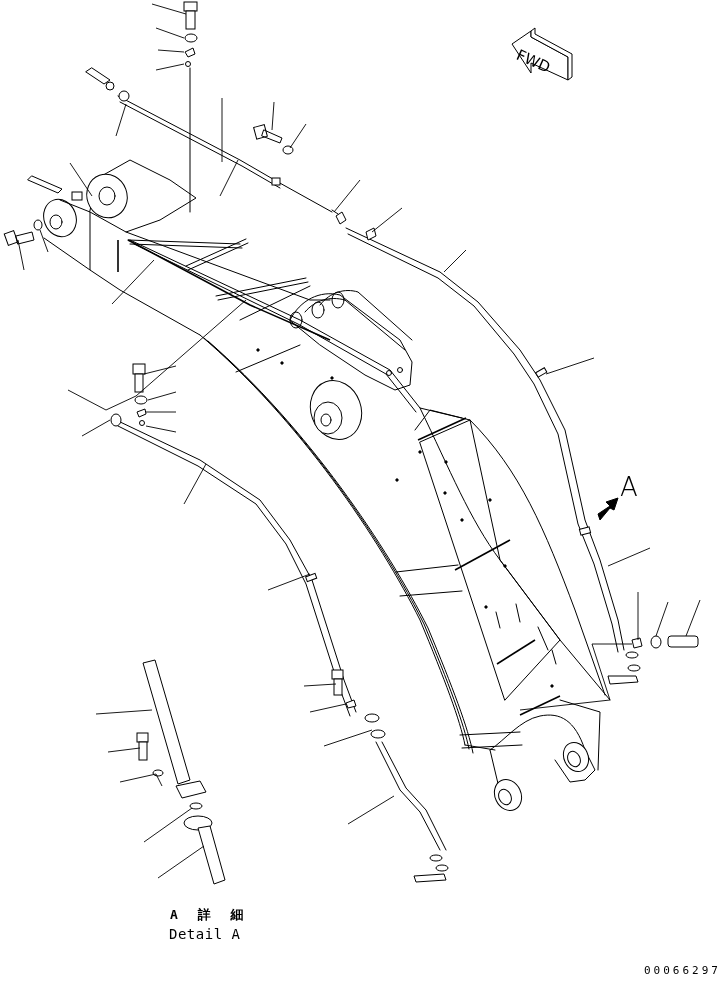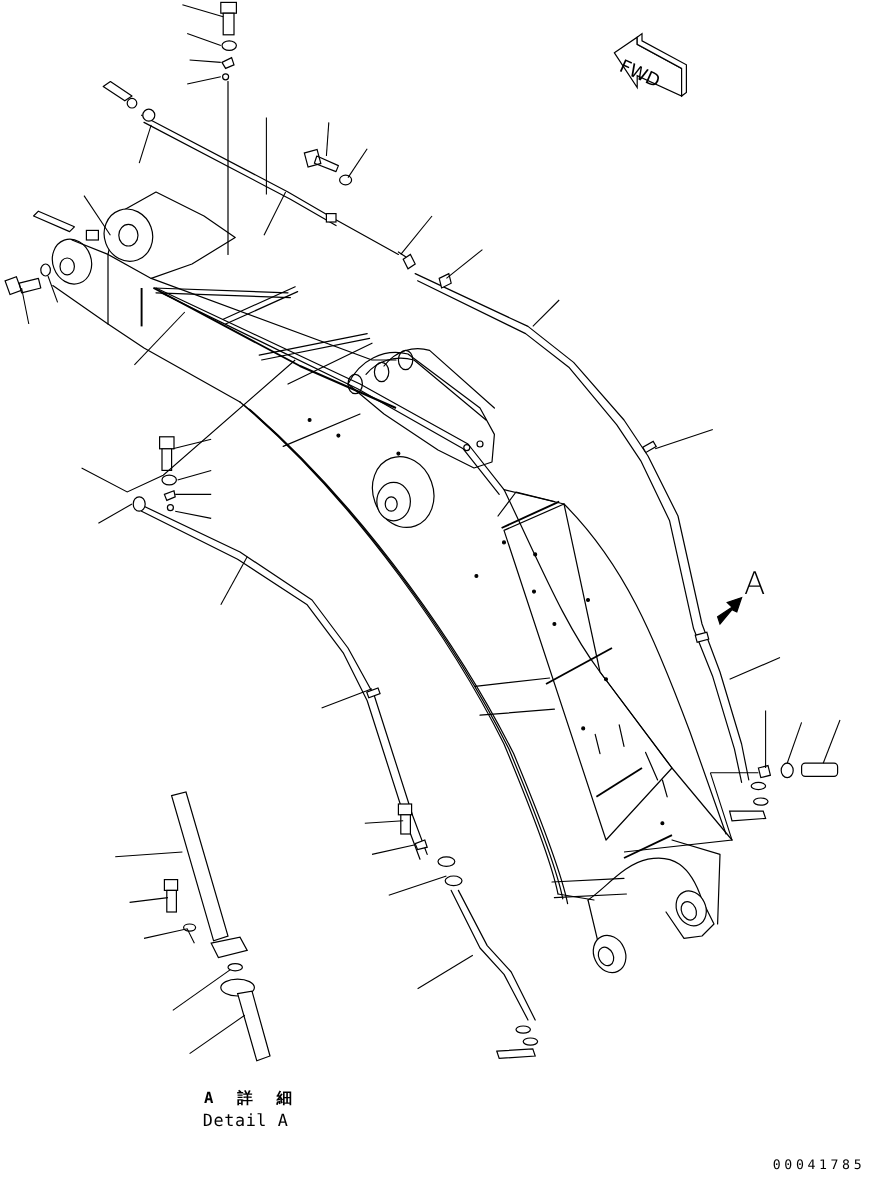--- a/index.html
+++ b/index.html
@@ -239,13 +239,13 @@
   </g>
 </svg>
 
 <div class="lbl" id="fwd-text" style="left:521px; top:46px; transform: rotate(24deg); transform-origin: left top;">FWD</div>
 
 <div class="lbl" id="callout-a">A</div>
 
 <div class="lbl" id="detail-jp">A 詳 細</div>
 <div class="lbl" id="detail-en">Detail A</div>
 
-<div class="lbl" id="catalog">00041785</div>
+<div class="lbl" id="catalog">00066297</div>
 
 </body></html>

